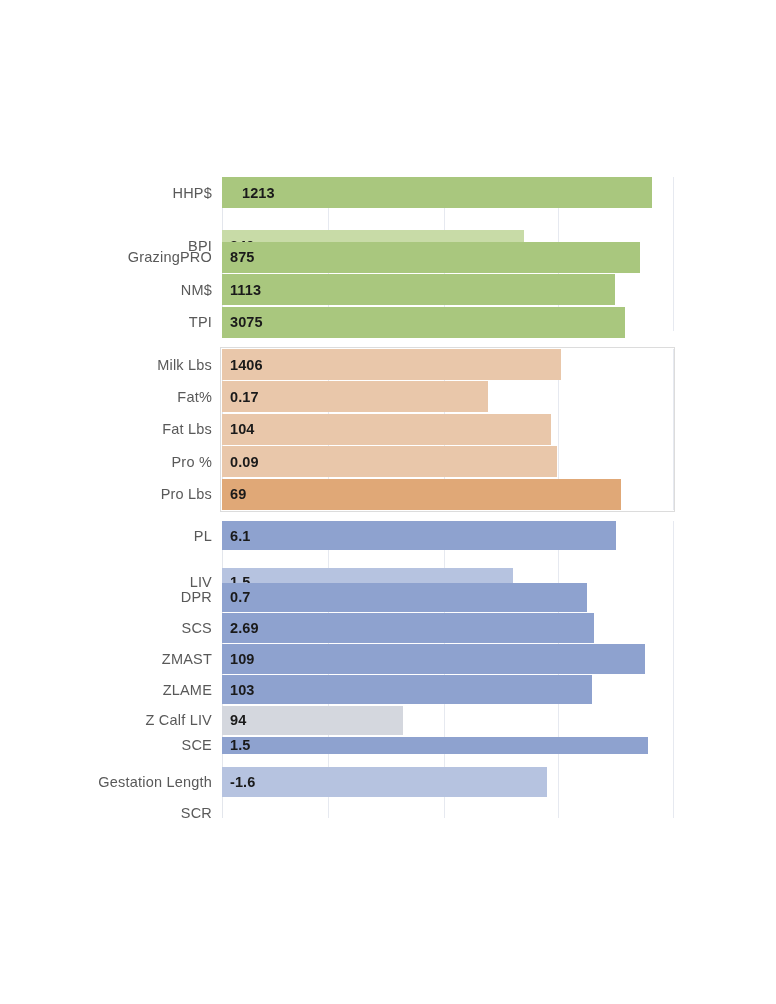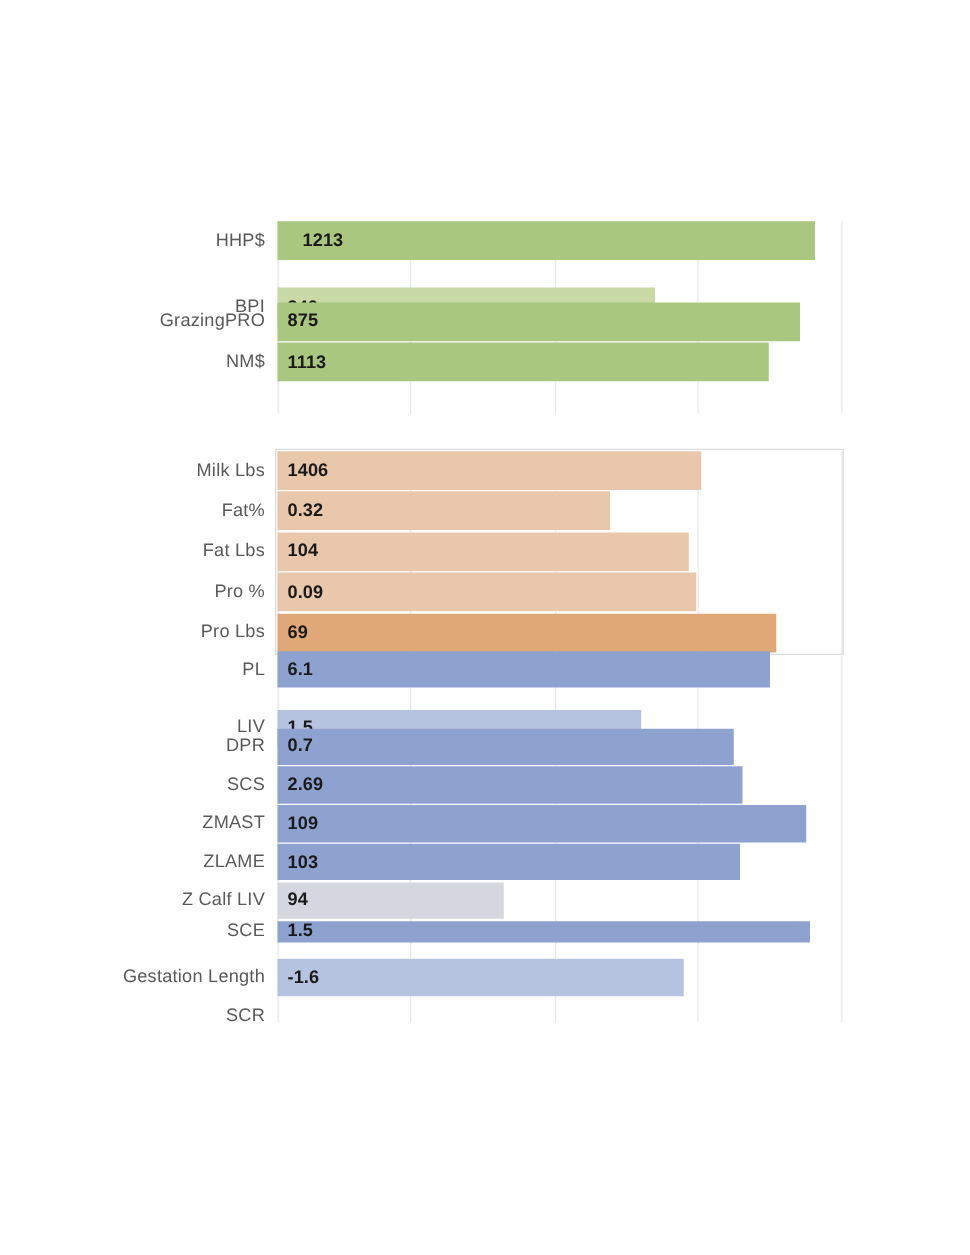--- a/index.html
+++ b/index.html
@@ -110,37 +110,42 @@
       <div class="row" style="top: 241.8px; height: 31px;">
         <div class="row-label" style="left: 0px; width: 212px; top: 50%; right: auto; transform: translateY(-50%);">GrazingPRO</div>
         <div class="bar" style="left: 222px; width: 418.077px; background: rgb(169, 199, 126);"></div>
         <div class="bar-value" style="left: 230px;">875</div>
       </div>
       <div class="row" style="top: 274.2px; height: 31px;">
         <div class="row-label" style="left: 0px; width: 212px; top: 50%; right: auto; transform: translateY(-50%);">NM$</div>
         <div class="bar" style="left: 222px; width: 392.821px; background: rgb(169, 199, 126);"></div>
         <div class="bar-value" style="left: 230px;">1113</div>
       </div>
+      <div class="row" style="top: 306.6px; height: 31px;">
+        <div class="row-label" style="left: 0px; width: 212px; top: 50%; right: auto; transform: translateY(-50%);">TPI</div>
+        <div class="bar" style="left: 222px; width: 403.194px; background: rgb(169, 199, 126);"></div>
+        <div class="bar-value" style="left: 230px;">3075</div>
+      </div>
     </div>
-    <div class="panel" style="top: 12px; height: 865px;">
+    <div class="panel" style="top: 0px; height: 865px;">
       <div class="axisline" style="left: 222px; top: 349px; height: 161px;"></div>
       <div class="gridline" style="left: 328px; top: 349px; height: 161px;"></div>
       <div class="gridline" style="left: 444px; top: 349px; height: 161px;"></div>
       <div class="gridline" style="left: 558px; top: 349px; height: 161px;"></div>
       <div class="gridline" style="left: 673px; top: 349px; height: 161px;"></div>
       <div class="panel-border" style="left: 220px; top: 347px; width: 455px; height: 165px;"></div>
       <div class="row" style="top: 349px; height: 31px;">
         <div class="row-label" style="left: 0px; width: 212px; top: 50%; right: auto; transform: translateY(-50%);">Milk Lbs</div>
         <div class="bar" style="left: 222px; width: 338.701px; background: rgb(233, 199, 170);"></div>
         <div class="bar-value" style="left: 230px;">1406</div>
       </div>
       <div class="row" style="top: 381.4px; height: 31px;">
         <div class="row-label" style="left: 0px; width: 212px; top: 50%; right: auto; transform: translateY(-50%);">Fat%</div>
         <div class="bar" style="left: 222px; width: 265.639px; background: rgb(233, 199, 170);"></div>
-        <div class="bar-value" style="left: 230px;">0.32</div>
+        <div class="bar-value" style="left: 230px;">0.17</div>
       </div>
       <div class="row" style="top: 413.8px; height: 31px;">
         <div class="row-label" style="left: 0px; width: 212px; top: 50%; right: auto; transform: translateY(-50%);">Fat Lbs</div>
         <div class="bar" style="left: 222px; width: 329.23px; background: rgb(233, 199, 170);"></div>
         <div class="bar-value" style="left: 230px;">104</div>
       </div>
       <div class="row" style="top: 446.2px; height: 31px;">
         <div class="row-label" style="left: 0px; width: 212px; top: 50%; right: auto; transform: translateY(-50%);">Pro %</div>
         <div class="bar" style="left: 222px; width: 335.093px; background: rgb(233, 199, 170);"></div>
         <div class="bar-value" style="left: 230px;">0.09</div>

